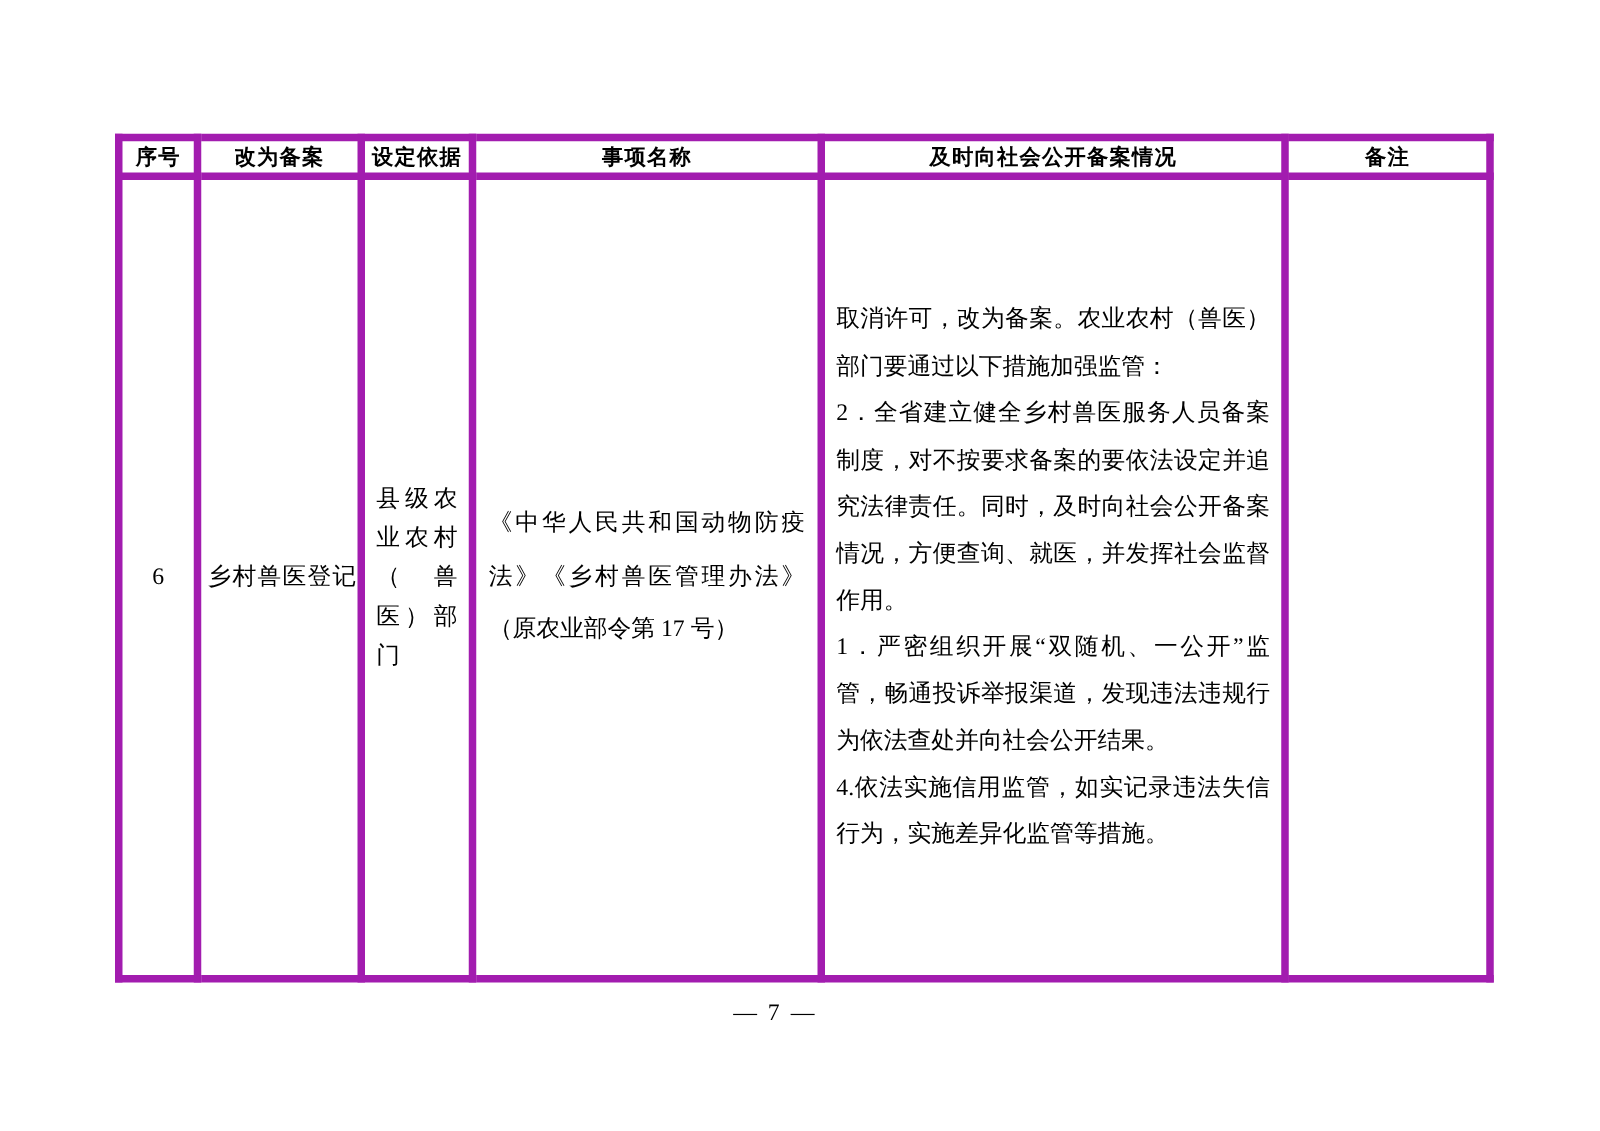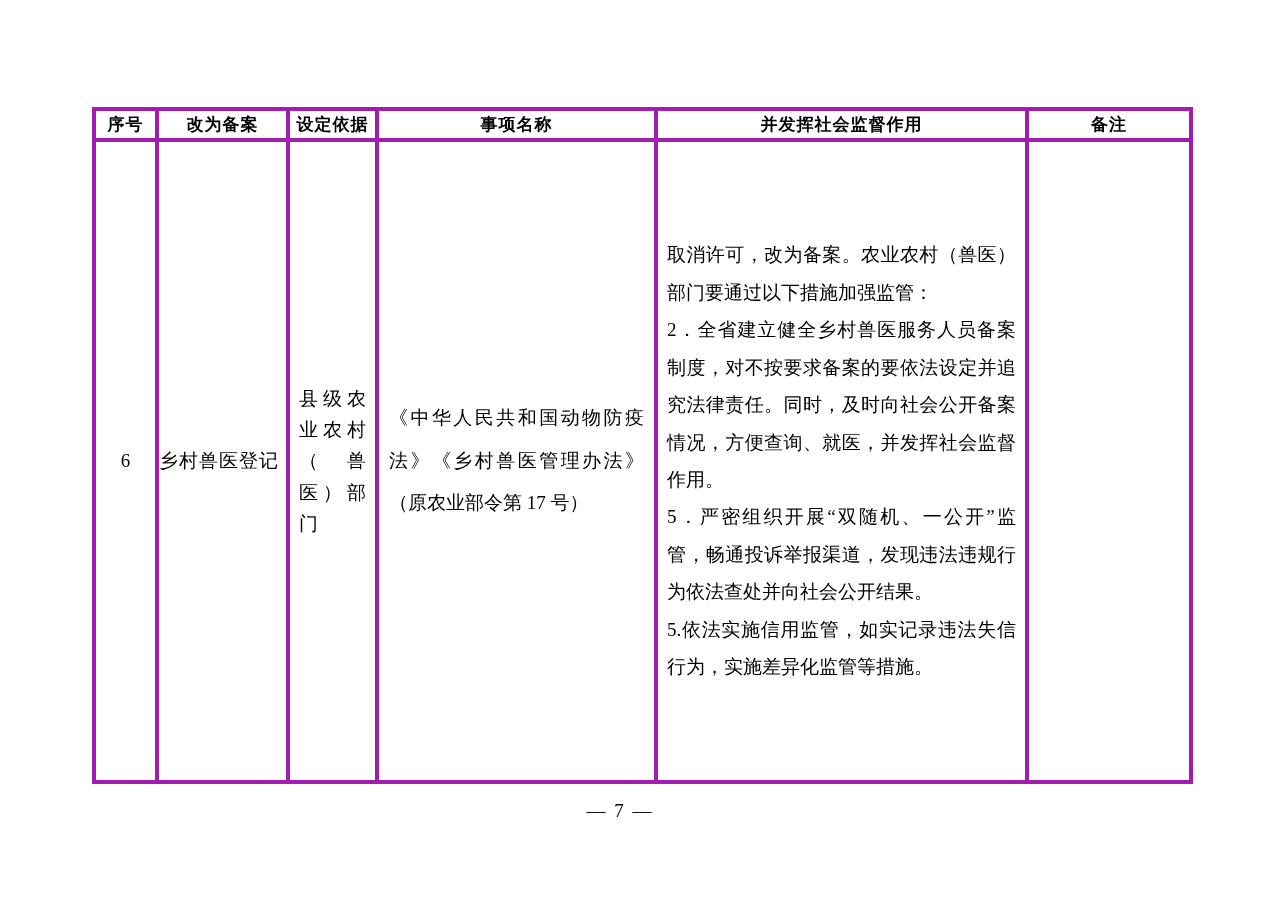--- a/index.html
+++ b/index.html
@@ -20,40 +20,40 @@
   table.doc-table {
     position: absolute;
     left: 92px;
     top: 107px;
     width: 1097px;
     border-collapse: collapse;
     table-layout: fixed;
   }
   table.doc-table th,
   table.doc-table td {
-    border: 4px solid #a21caf;
+    border: 6px solid #a21caf;
   }
   table.doc-table { border-bottom: 2px solid #333; }
   thead tr { height: 31px; }
   tbody tr { height: 642px; }
   th {
     font-family: "Liberation Sans", "DejaVu Sans", sans-serif;
     font-weight: bold;
     font-size: 17px;
     text-align: center;
     vertical-align: middle;
     letter-spacing: 1px;
   }
   td {
     font-size: 19px;
     vertical-align: middle;
     line-height: 1.9;
   }
   td.cell-serial { text-align: center; }
-  td.cell-item   { text-align: left; letter-spacing: 1px; }
+  td.cell-item   { text-align: right; letter-spacing: 1px; }
   td.cell-dept   {
     text-align: justify;
     text-align-last: left;
     padding: 0 9px;
     line-height: 1.65;
     border-radius: 14px;
   }
   td.cell-basis  {
     text-align: justify;
     text-align-last: left;
@@ -92,35 +92,35 @@
       <col style="width:279px">
       <col style="width:371px">
       <col style="width:164px">
     </colgroup>
     <thead>
       <tr>
         <th>序号</th>
         <th>改为备案</th>
         <th>设定依据</th>
         <th>事项名称</th>
-        <th>并发挥社会监督作用</th>
+        <th>及时向社会公开备案情况</th>
         <th>备注</th>
       </tr>
     </thead>
     <tbody>
       <tr>
         <td class="cell-serial">6</td>
         <td class="cell-item">乡村兽医登记</td>
         <td class="cell-dept">县级农业农村（兽医）部门</td>
         <td class="cell-basis">《中华人民共和国动物防疫法》《乡村兽医管理办法》（原农业部令第 17 号）</td>
         <td class="cell-measures">
           <p>取消许可，改为备案。农业农村（兽医）部门要通过以下措施加强监管：</p>
           <p>2．全省建立健全乡村兽医服务人员备案制度，对不按要求备案的要依法设定并追究法律责任。同时，及时向社会公开备案情况，方便查询、就医，并发挥社会监督作用。</p>
-          <p>5．严密组织开展“双随机、一公开”监管，畅通投诉举报渠道，发现违法违规行为依法查处并向社会公开结果。</p>
-          <p>5.依法实施信用监管，如实记录违法失信行为，实施差异化监管等措施。</p>
+          <p>1．严密组织开展“双随机、一公开”监管，畅通投诉举报渠道，发现违法违规行为依法查处并向社会公开结果。</p>
+          <p>4.依法实施信用监管，如实记录违法失信行为，实施差异化监管等措施。</p>
         </td>
         <td class="cell-remarks"></td>
       </tr>
     </tbody>
   </table>
 
   <div class="page-number">— 7 —</div>
 
 </div>
 

